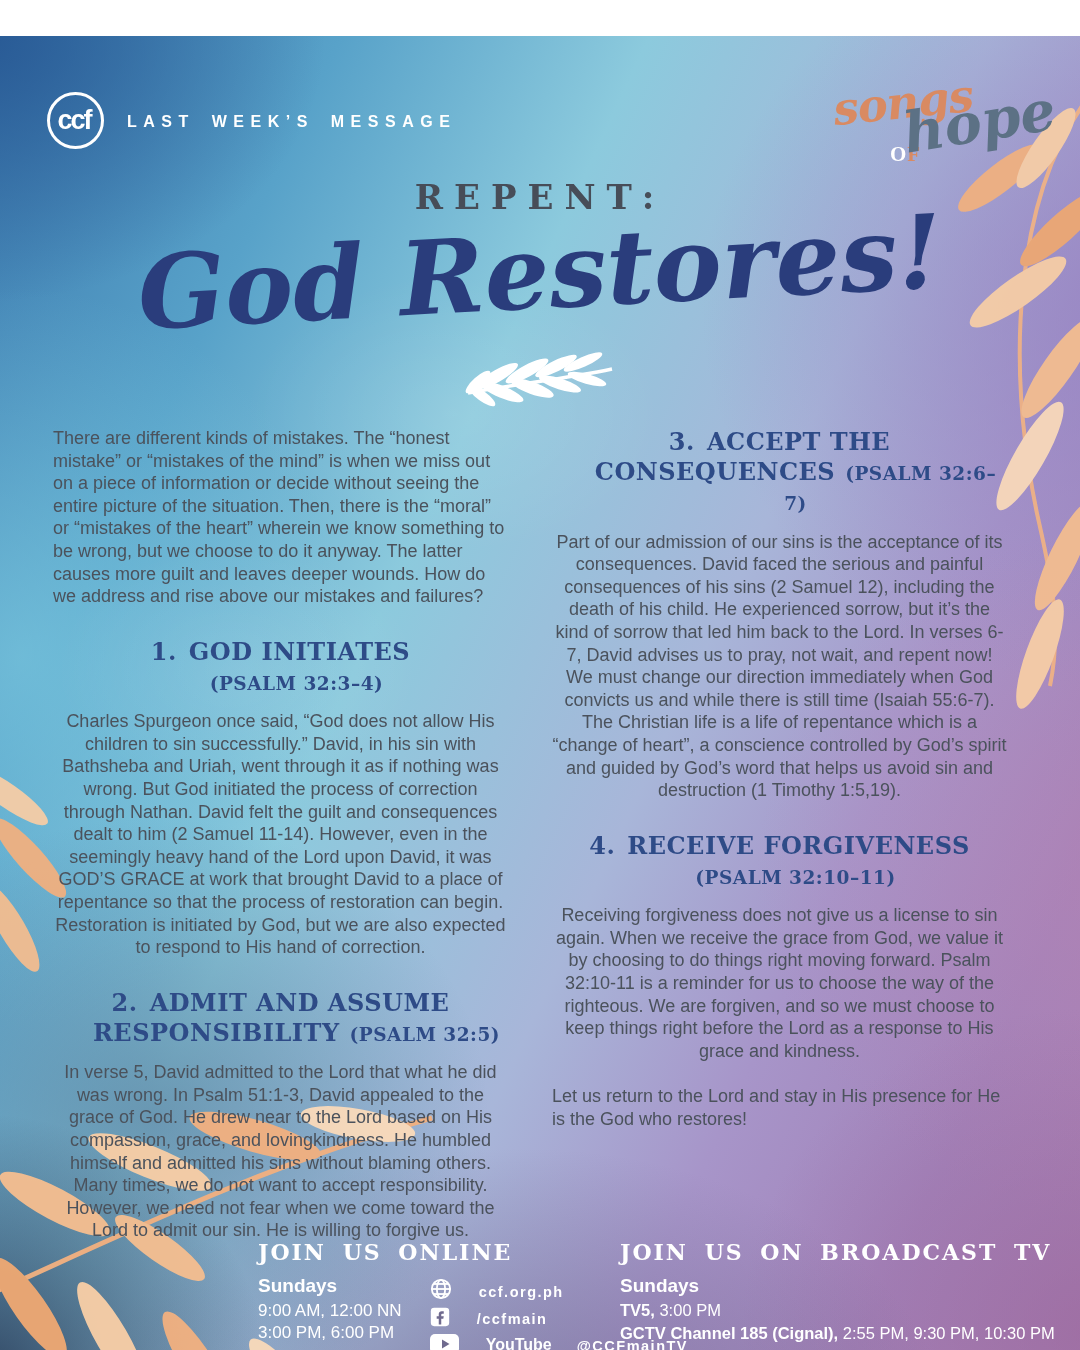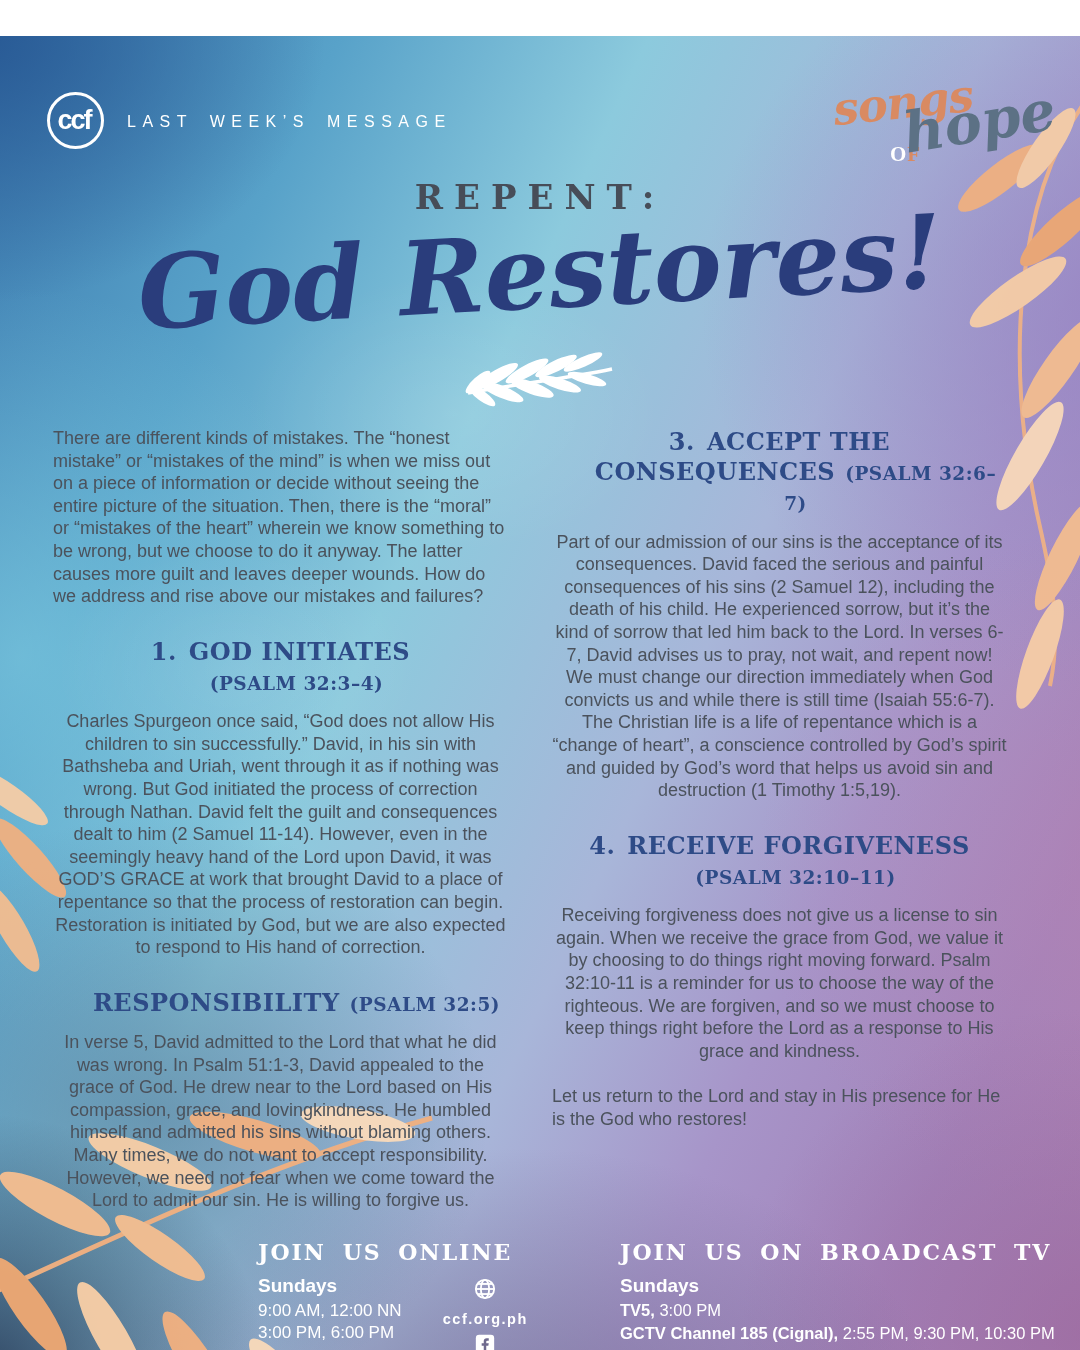--- a/index.html
+++ b/index.html
@@ -25,21 +25,21 @@
 
   
   .ccf-badge {
     position:absolute; left:47px; top:56px; width:57px; height:57px; z-index:3;
     border:3px solid #ffffff; border-radius:50%;
     display:flex; align-items:center; justify-content:center;
     color:#ffffff; font-weight:bold; font-size:27px; letter-spacing:-2px; padding-right:3px;
   }
   .tagline {
     position:absolute; left:127px; top:77px; z-index:3;
-    color:#ffffff; font-weight:normal; font-size:16px; letter-spacing:6.5px; word-spacing:6px;
+    color:#ffffff; font-weight:bold; font-size:16px; letter-spacing:6.5px; word-spacing:6px;
   }
   .brand { position:absolute; left:833px; top:38px; width:220px; height:115px; z-index:3; }
   .brand .songs {
     position:absolute; left:0; top:2px;
     font-family:"DejaVu Serif", serif; font-style:italic; font-weight:bold;
     font-size:45px; color:#d98a62; transform:rotate(-6deg); letter-spacing:-1px;
   }
   .brand .of {
     position:absolute; left:57px; top:68px;
     font-family:Liberation Serif, serif; font-weight:bold; font-size:21px; letter-spacing:1px;
@@ -86,21 +86,21 @@
   .f-heading {
     font-family:"DejaVu Serif", serif; font-weight:bold; color:#ffffff;
     font-size:22px; letter-spacing:2px; word-spacing:7px; margin-bottom:10px; white-space:nowrap;
   }
   .f-online { position:absolute; left:258px; top:1203px; z-index:2; }
   .online-row { display:flex; gap:28px; }
   .sched { color:#ffffff; }
   .sched .day { font-weight:bold; font-size:19px; margin-bottom:3px; }
   .sched .t { font-size:17px; line-height:1.32; }
   .links { padding-top:3px; }
-  .link-row { display:flex; align-items:center; gap:11px; margin-bottom:7px; color:#ffffff;flex-direction:column; }
+  .link-row { display:flex; align-items:flex-end; gap:27px; margin-bottom:7px; color:#ffffff; }
   .link-text { font-size:14.5px; font-weight:bold; letter-spacing:1.5px; }
   .yt-label { font-size:16px; font-weight:bold; letter-spacing:0; margin-right:-2px; }
   .f-tv { position:absolute; left:620px; top:1203px; z-index:2; color:#ffffff; }
   .f-tv .day { font-weight:bold; font-size:19px; margin-bottom:2px; }
   .tv-line { font-size:16.5px; line-height:1.38; white-space:nowrap; }
   .tv-line .b { font-weight:bold; }
 </style>
 </head>
 <body>
 
@@ -171,20 +171,21 @@
       <div class="section">
         <div class="shead">
           <span class="hrow"><span class="num">1.</span><span>GOD INITIATES</span></span>
           <span class="hrow indent"><span class="ref">(PSALM 32:3–4)</span></span>
         </div>
         <p class="body">Charles Spurgeon once said, “God does not allow His children to sin successfully.” David, in his sin with Bathsheba and Uriah, went through it as if nothing was wrong. But God initiated the process of correction through Nathan. David felt the guilt and consequences dealt to him (2 Samuel 11-14). However, even in the seemingly heavy hand of the Lord upon David, it was GOD’S GRACE at work that brought David to a place of repentance so that the process of restoration can begin. Restoration is initiated by God, but we are also expected to respond to His hand of correction.</p>
       </div>
 
       <div class="section">
         <div class="shead">
+          <span class="hrow"><span class="num">2.</span><span>ADMIT AND ASSUME</span></span>
           <span class="hrow indent"><span>RESPONSIBILITY</span><span class="ref inline">(PSALM 32:5)</span></span>
         </div>
         <p class="body">In verse 5, David admitted to the Lord that what he did was wrong. In Psalm 51:1-3, David appealed to the grace of God. He drew near to the Lord based on His compassion, grace, and lovingkindness. He humbled himself and admitted his sins without blaming others. Many times, we do not want to accept responsibility. However, we need not fear when we come toward the Lord to admit our sin. He is willing to forgive us.</p>
       </div>
     </div>
 
     <div class="col">
       <div class="section">
         <div class="shead">
           <span class="hrow"><span class="num">3.</span><span>ACCEPT THE</span></span>

